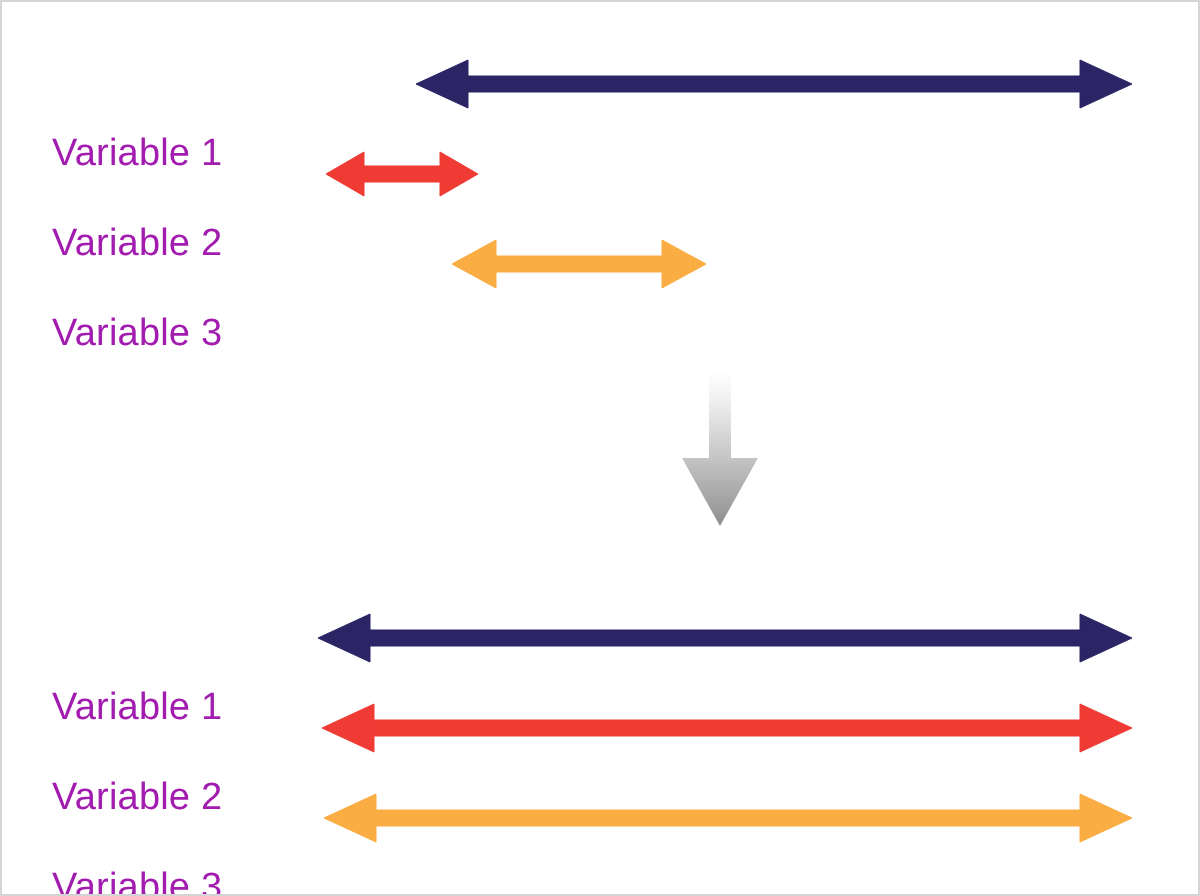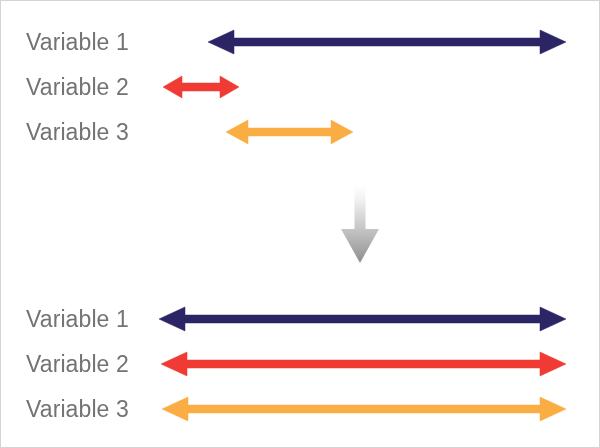--- a/index.html
+++ b/index.html
@@ -22,27 +22,28 @@
   .svg-layer {
     position: absolute;
     left: 0;
     top: 0;
     width: 600px;
     height: 448px;
   }
   .var-label {
     position: absolute;
     font-family: "Liberation Sans", sans-serif;
-    font-size: 23px;
+    font-size: 19px;
     font-weight: 400;
-    color: #737373;
+    color: #a21caf;
     letter-spacing: 0.1px;
     white-space: nowrap;
     transform: translateY(-50%);
     line-height: 1;
+    margin-top: 35px;
   }
 </style>
 </head>
 <body>
 
 <div id="figure">
 
   <svg class="svg-layer" viewBox="0 0 600 448" width="600" height="448" xmlns="http://www.w3.org/2000/svg">
     <defs>
       <linearGradient id="grayGrad" x1="0" y1="0" x2="0" y2="1">

